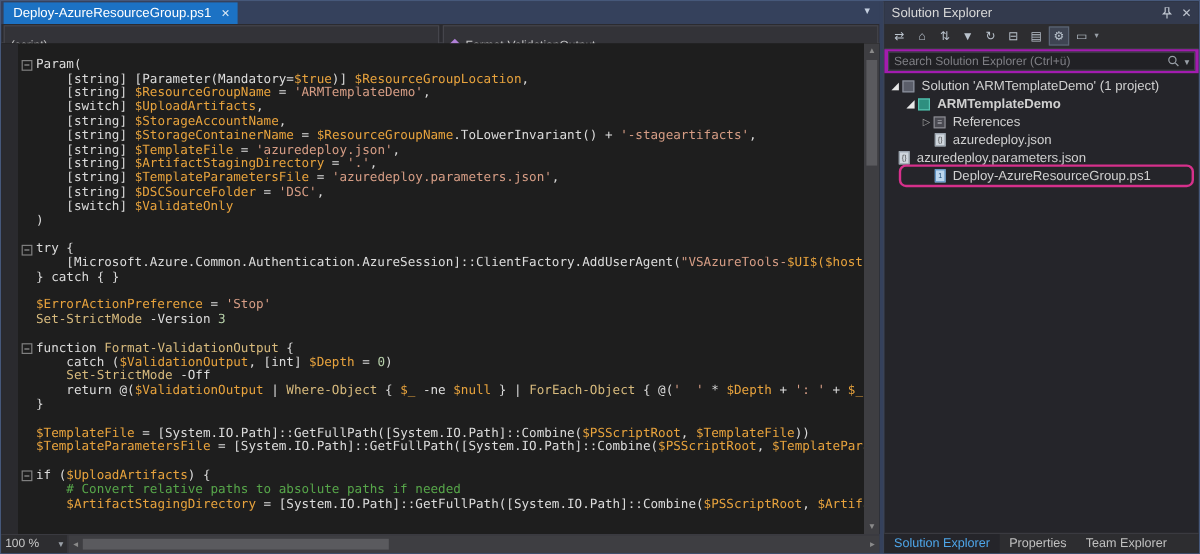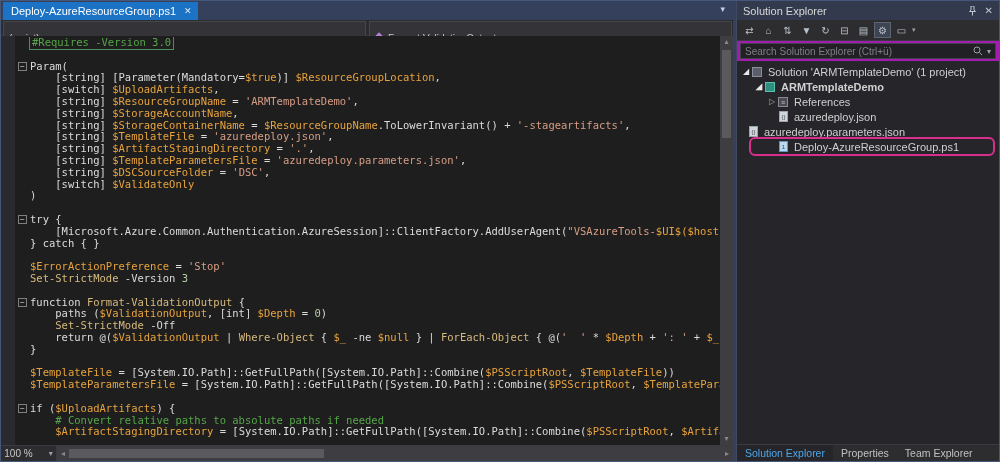--- a/index.html
+++ b/index.html
@@ -120,44 +120,43 @@
         <span class="method-icon"></span>
         <span>Format-ValidationOutput</span>
         <span class="spacer"></span>
         <span class="dd-caret">▾</span>
       </div>
     </div>
 
     <div class="code-area">
       <div class="gutter"></div>
       <div class="code-lines">
-          <div class="code-line"><span class="fold-col"></span><span class="line-content boxed"><span class="tok-c">#Requires -Version 3.0</span></span></div>
           <div class="code-line"><span class="fold-col"></span><span class="line-content"></span></div>
           <div class="code-line"><span class="fold-col"><span class="fold-box">−</span></span><span class="line-content"><span class="tok-d">Param(</span></span></div>
           <div class="code-line"><span class="fold-col"></span><span class="line-content"><span class="tok-d">    [string] [Parameter(Mandatory=</span><span class="tok-v">$true</span><span class="tok-d">)] </span><span class="tok-v">$ResourceGroupLocation</span><span class="tok-d">,</span></span></div>
+          <div class="code-line"><span class="fold-col"></span><span class="line-content"><span class="tok-d">    [string] </span><span class="tok-v">$ResourceGroupName</span><span class="tok-d"> = </span><span class="tok-s">'ARMTemplateDemo'</span><span class="tok-d">,</span></span></div>
           <div class="code-line"><span class="fold-col"></span><span class="line-content"><span class="tok-d">    [switch] </span><span class="tok-v">$UploadArtifacts</span><span class="tok-d">,</span></span></div>
-          <div class="code-line"><span class="fold-col"></span><span class="line-content"><span class="tok-d">    [string] </span><span class="tok-v">$ResourceGroupName</span><span class="tok-d"> = </span><span class="tok-s">'ARMTemplateDemo'</span><span class="tok-d">,</span></span></div>
           <div class="code-line"><span class="fold-col"></span><span class="line-content"><span class="tok-d">    [string] </span><span class="tok-v">$StorageAccountName</span><span class="tok-d">,</span></span></div>
           <div class="code-line"><span class="fold-col"></span><span class="line-content"><span class="tok-d">    [string] </span><span class="tok-v">$StorageContainerName</span><span class="tok-d"> = </span><span class="tok-v">$ResourceGroupName</span><span class="tok-d">.ToLowerInvariant() + </span><span class="tok-s">'-stageartifacts'</span><span class="tok-d">,</span></span></div>
           <div class="code-line"><span class="fold-col"></span><span class="line-content"><span class="tok-d">    [string] </span><span class="tok-v">$TemplateFile</span><span class="tok-d"> = </span><span class="tok-s">'azuredeploy.json'</span><span class="tok-d">,</span></span></div>
           <div class="code-line"><span class="fold-col"></span><span class="line-content"><span class="tok-d">    [string] </span><span class="tok-v">$ArtifactStagingDirectory</span><span class="tok-d"> = </span><span class="tok-s">'.'</span><span class="tok-d">,</span></span></div>
           <div class="code-line"><span class="fold-col"></span><span class="line-content"><span class="tok-d">    [string] </span><span class="tok-v">$TemplateParametersFile</span><span class="tok-d"> = </span><span class="tok-s">'azuredeploy.parameters.json'</span><span class="tok-d">,</span></span></div>
           <div class="code-line"><span class="fold-col"></span><span class="line-content"><span class="tok-d">    [string] </span><span class="tok-v">$DSCSourceFolder</span><span class="tok-d"> = </span><span class="tok-s">'DSC'</span><span class="tok-d">,</span></span></div>
           <div class="code-line"><span class="fold-col"></span><span class="line-content"><span class="tok-d">    [switch] </span><span class="tok-v">$ValidateOnly</span></span></div>
           <div class="code-line"><span class="fold-col"></span><span class="line-content"><span class="tok-d">)</span></span></div>
           <div class="code-line"><span class="fold-col"></span><span class="line-content"></span></div>
           <div class="code-line"><span class="fold-col"><span class="fold-box">−</span></span><span class="line-content"><span class="tok-d">try {</span></span></div>
           <div class="code-line"><span class="fold-col"></span><span class="line-content"><span class="tok-d">    [Microsoft.Azure.Common.Authentication.AzureSession]::ClientFactory.AddUserAgent(</span><span class="tok-s">"VSAzureTools-</span><span class="tok-v">$UI$($host.name)</span></span></div>
           <div class="code-line"><span class="fold-col"></span><span class="line-content"><span class="tok-d">} catch { }</span></span></div>
           <div class="code-line"><span class="fold-col"></span><span class="line-content"></span></div>
           <div class="code-line"><span class="fold-col"></span><span class="line-content"><span class="tok-v">$ErrorActionPreference</span><span class="tok-d"> = </span><span class="tok-s">'Stop'</span></span></div>
           <div class="code-line"><span class="fold-col"></span><span class="line-content"><span class="tok-f">Set-StrictMode</span><span class="tok-d"> -Version </span><span class="tok-n">3</span></span></div>
           <div class="code-line"><span class="fold-col"></span><span class="line-content"></span></div>
           <div class="code-line"><span class="fold-col"><span class="fold-box">−</span></span><span class="line-content"><span class="tok-d">function </span><span class="tok-f">Format-ValidationOutput</span><span class="tok-d"> {</span></span></div>
-          <div class="code-line"><span class="fold-col"></span><span class="line-content"><span class="tok-d">    paths (</span><span class="tok-v">$ValidationOutput</span><span class="tok-d">, [int] </span><span class="tok-v">$Depth</span><span class="tok-d"> = </span><span class="tok-n">0</span><span class="tok-d">)</span></span></div>
+          <div class="code-line"><span class="fold-col"></span><span class="line-content"><span class="tok-d">    catch (</span><span class="tok-v">$ValidationOutput</span><span class="tok-d">, [int] </span><span class="tok-v">$Depth</span><span class="tok-d"> = </span><span class="tok-n">0</span><span class="tok-d">)</span></span></div>
           <div class="code-line"><span class="fold-col"></span><span class="line-content"><span class="tok-d">    </span><span class="tok-f">Set-StrictMode</span><span class="tok-d"> -Off</span></span></div>
           <div class="code-line"><span class="fold-col"></span><span class="line-content"><span class="tok-d">    return @(</span><span class="tok-v">$ValidationOutput</span><span class="tok-d"> | </span><span class="tok-f">Where-Object</span><span class="tok-d"> { </span><span class="tok-v">$_</span><span class="tok-d"> -ne </span><span class="tok-v">$null</span><span class="tok-d"> } | </span><span class="tok-f">ForEach-Object</span><span class="tok-d"> { @(</span><span class="tok-s">'  '</span><span class="tok-d"> * </span><span class="tok-v">$Depth</span><span class="tok-d"> + </span><span class="tok-s">': '</span><span class="tok-d"> + </span><span class="tok-v">$_</span><span class="tok-d">.Message) + @(</span></span></div>
           <div class="code-line"><span class="fold-col"></span><span class="line-content"><span class="tok-d">}</span></span></div>
           <div class="code-line"><span class="fold-col"></span><span class="line-content"></span></div>
           <div class="code-line"><span class="fold-col"></span><span class="line-content"><span class="tok-v">$TemplateFile</span><span class="tok-d"> = [System.IO.Path]::GetFullPath([System.IO.Path]::Combine(</span><span class="tok-v">$PSScriptRoot</span><span class="tok-d">, </span><span class="tok-v">$TemplateFile</span><span class="tok-d">))</span></span></div>
           <div class="code-line"><span class="fold-col"></span><span class="line-content"><span class="tok-v">$TemplateParametersFile</span><span class="tok-d"> = [System.IO.Path]::GetFullPath([System.IO.Path]::Combine(</span><span class="tok-v">$PSScriptRoot</span><span class="tok-d">, </span><span class="tok-v">$TemplateParametersFile</span></span></div>
           <div class="code-line"><span class="fold-col"></span><span class="line-content"></span></div>
           <div class="code-line"><span class="fold-col"><span class="fold-box">−</span></span><span class="line-content"><span class="tok-d">if (</span><span class="tok-v">$UploadArtifacts</span><span class="tok-d">) {</span></span></div>
           <div class="code-line"><span class="fold-col"></span><span class="line-content"><span class="tok-c">    # Convert relative paths to absolute paths if needed</span></span></div>
           <div class="code-line"><span class="fold-col"></span><span class="line-content"><span class="tok-d">    </span><span class="tok-v">$ArtifactStagingDirectory</span><span class="tok-d"> = [System.IO.Path]::GetFullPath([System.IO.Path]::Combine(</span><span class="tok-v">$PSScriptRoot</span><span class="tok-d">, </span><span class="tok-v">$ArtifactStagingDirectory</span></span></div>

